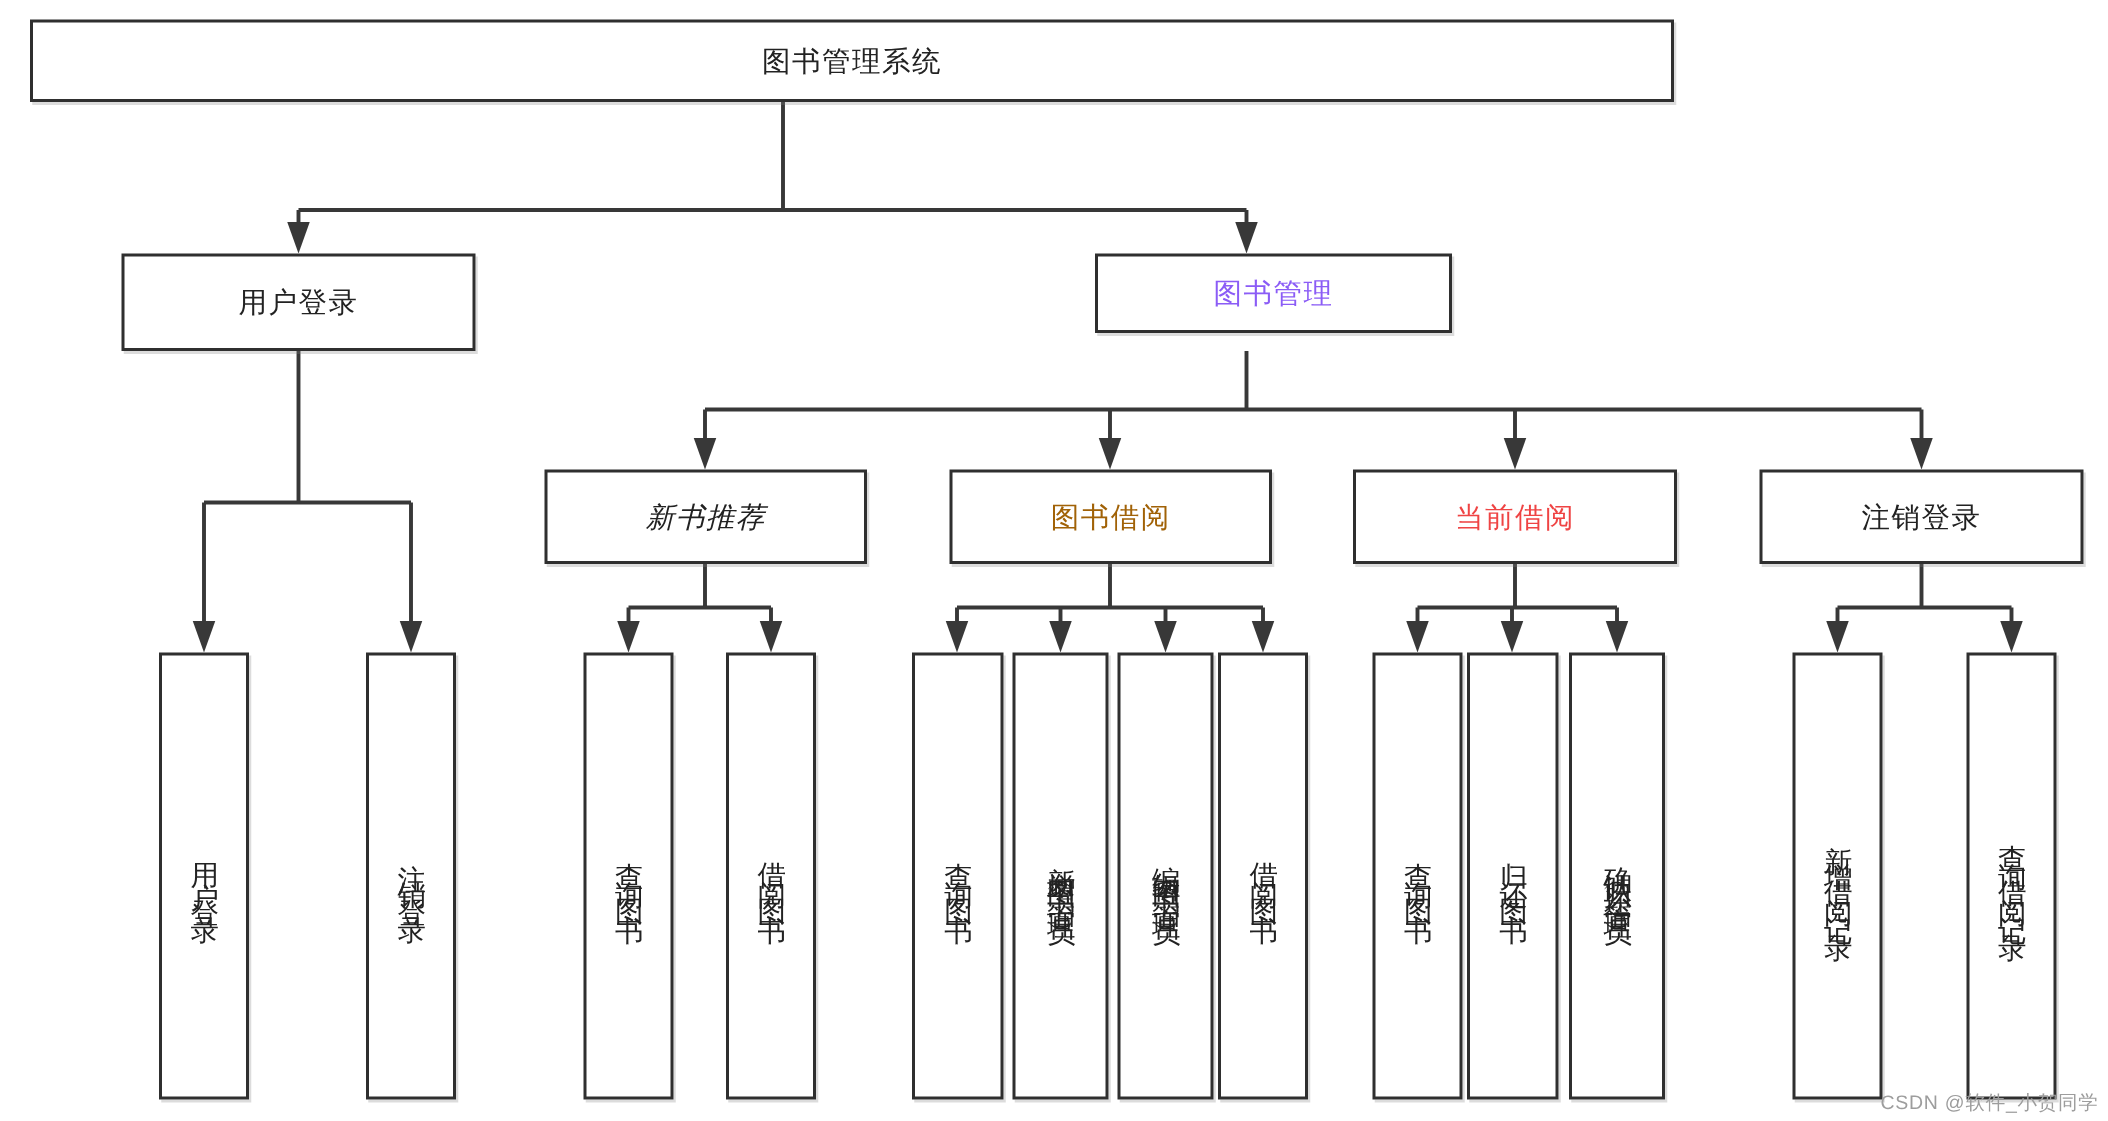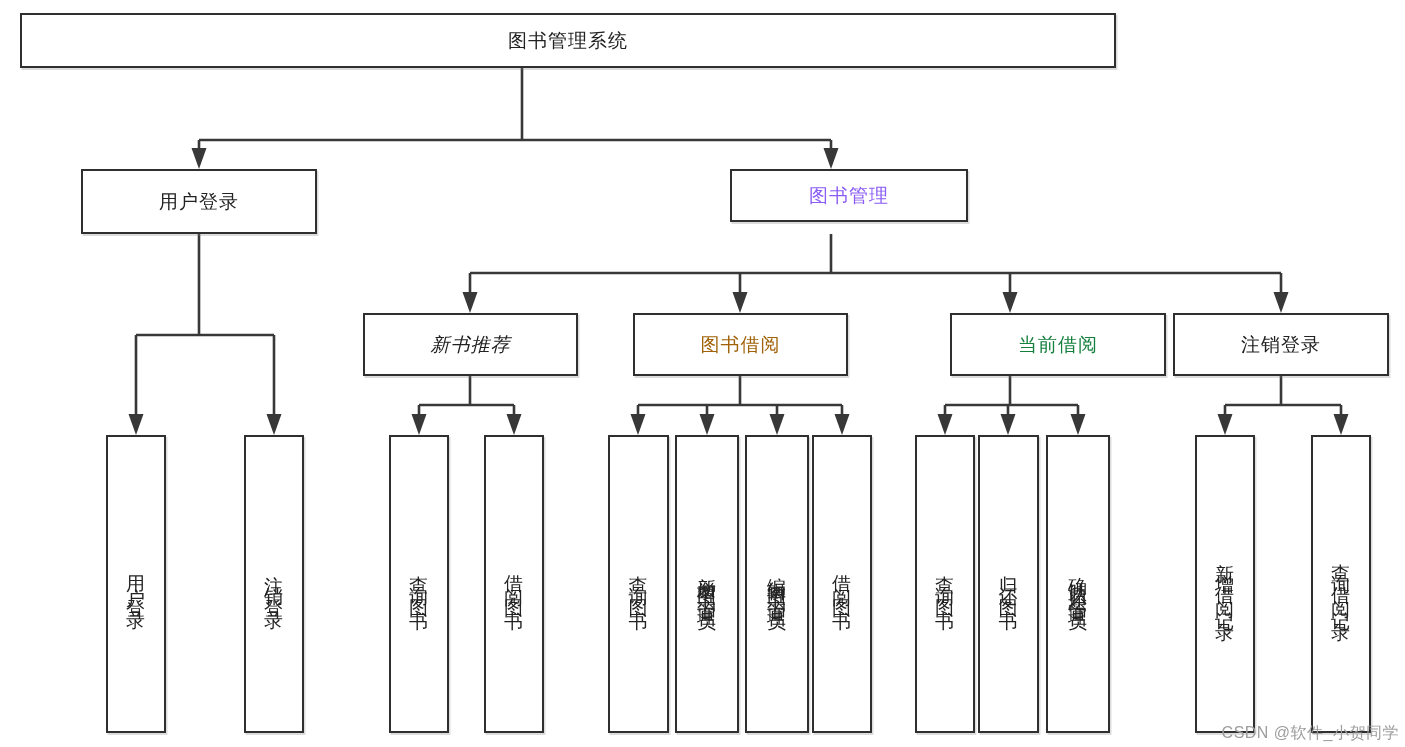--- a/index.html
+++ b/index.html
@@ -37,21 +37,21 @@
     line-height:1;
     letter-spacing:12px;
   }
   .node.v.long span{
     letter-spacing:5px;
   }
   #watermark{
     position:absolute;
     right:6px;
     bottom:3px;
-    font-size:16px;
+    font-size:13px;
     color:#9d9d9d;
     letter-spacing:0.5px;
     white-space:nowrap;
     z-index:5;
   }
 </style>
 </head>
 <body>
 
 <div id="canvas" style="background: rgb(255, 255, 255);">
@@ -92,21 +92,21 @@
       </div>
       <div class="node h" style="left: 712px; top: 169px; width: 238px; height: 53px; border-color: rgb(47, 47, 47); background: rgb(255, 255, 255); color: #8b5cf6; margin-left: 18px;">
         <span>图书管理</span>
       </div>
       <div class="node h" style="left: 363px; top: 313px; width: 215px; height: 63px; border-color: rgb(47, 47, 47); background: rgb(255, 255, 255); color: rgb(34, 34, 34); font-style: italic;">
         <span>新书推荐</span>
       </div>
       <div class="node h" style="left: 633px; top: 313px; width: 215px; height: 63px; border-color: rgb(47, 47, 47); background: rgb(255, 255, 255); color: #a16207;">
         <span>图书借阅</span>
       </div>
-      <div class="node h" style="left: 902px; top: 313px; width: 216px; height: 63px; border-color: rgb(47, 47, 47); background: rgb(255, 255, 255); color: #15803d; margin-left: 48px;">
+      <div class="node h" style="left: 902px; top: 313px; width: 216px; height: 63px; border-color: rgb(47, 47, 47); background: rgb(255, 255, 255); color: #ef4444;">
         <span>当前借阅</span>
       </div>
       <div class="node h" style="left: 1173px; top: 313px; width: 216px; height: 63px; border-color: rgb(47, 47, 47); background: rgb(255, 255, 255); color: rgb(34, 34, 34);">
         <span>注销登录</span>
       </div>
       <div class="node v" style="left: 106px; top: 435px; width: 60px; height: 298px; border-color: rgb(47, 47, 47); background: rgb(255, 255, 255); color: rgb(34, 34, 34);">
         <span>用户登录</span>
       </div>
       <div class="node v" style="left: 244px; top: 435px; width: 60px; height: 298px; border-color: rgb(47, 47, 47); background: rgb(255, 255, 255); color: rgb(34, 34, 34);">
         <span>注销登录</span>

